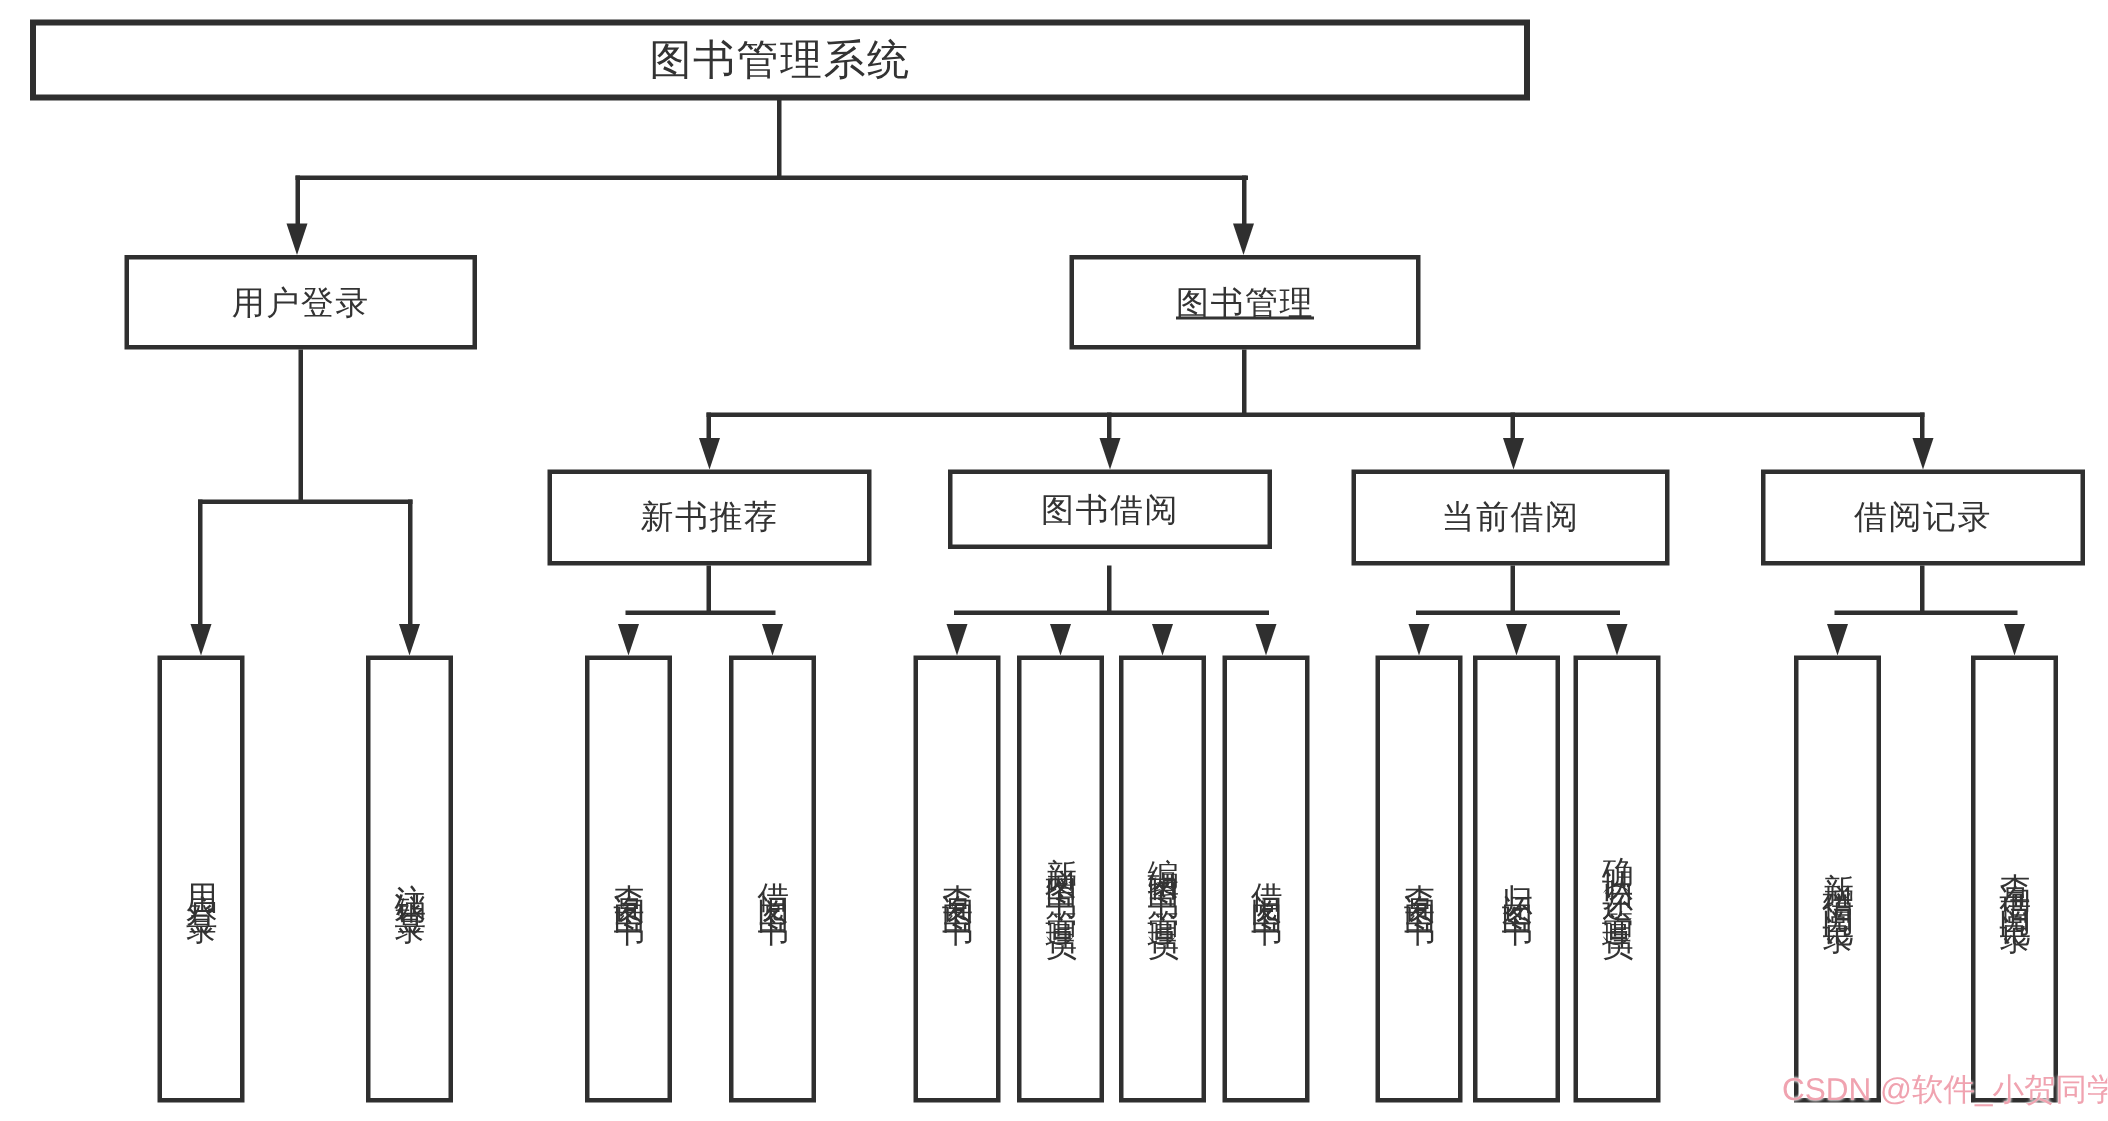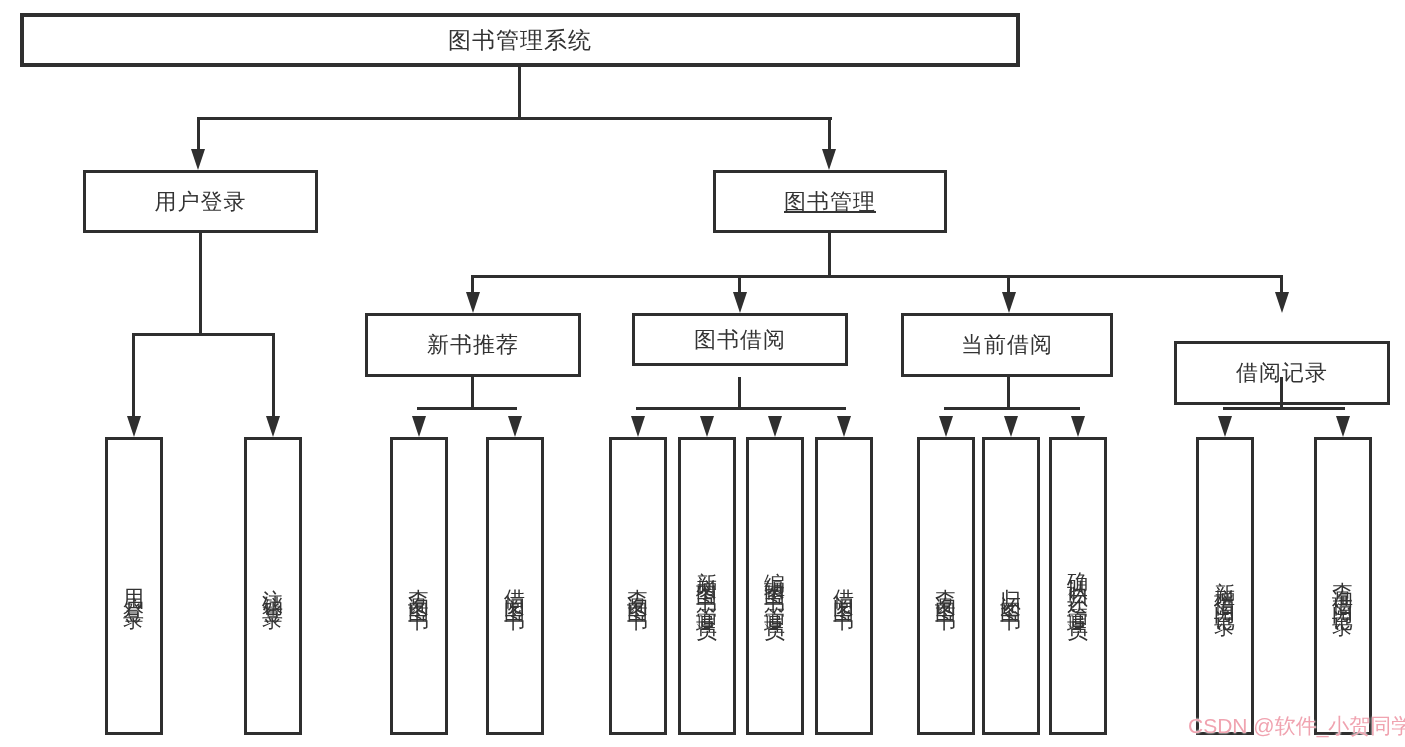--- a/index.html
+++ b/index.html
@@ -5,21 +5,21 @@
   html,body{margin:0;padding:0;background:#ffffff;}
   #stage{
     position:relative;width:1405px;height:747px;background:#ffffff;overflow:hidden;
     font-family:"Liberation Sans","DejaVu Sans",sans-serif;color:#333333;
   }
   .box{
     position:absolute;background:#ffffff;border:3px solid #2f2f2f;box-sizing:border-box;
     display:flex;align-items:center;justify-content:center;
     font-size:22px;color:#333333;letter-spacing:1px;white-space:nowrap;
   }
-  .root{border-width:4px;font-size:23px;}
+  .root{border-width:4px;font-size:28px;}
   .vbox{font-size:21px;}
   .vbox .vtext{
     writing-mode:vertical-rl;text-orientation:mixed;
     letter-spacing:7px;line-height:1.1;
   }
   .line{position:absolute;background:#2f2f2f;}
   .arrow{
     position:absolute;width:0;height:0;
     border-left:7px solid transparent;border-right:7px solid transparent;
     border-top:21px solid #2f2f2f;
@@ -73,21 +73,21 @@
 
   <div class="box" style="left:365px;top:313px;width:216px;height:64px;">
     <span>新书推荐</span>
   </div>
   <div class="box" style="left:632px;top:313px;width:216px;height:53px;">
     <span>图书借阅</span>
   </div>
   <div class="box" style="left:901px;top:313px;width:212px;height:64px;">
     <span>当前借阅</span>
   </div>
-  <div class="box" style="left:1174px;top:313px;width:216px;height:64px;margin-top:28px;">
+  <div class="box" style="left:1174px;top:313px;width:216px;height:64px;">
     <span>借阅记录</span>
   </div>
 
   <div class="line" style="left:471px;top:377px;width:3px;height:33px;"></div>
   <div class="line" style="left:417px;top:407px;width:100px;height:3px;"></div>
   <div class="arrow" style="left:412px;top:416px;"></div>
   <div class="arrow" style="left:508px;top:416px;"></div>
 
   <div class="line" style="left:738px;top:377px;width:3px;height:33px;"></div>
   <div class="line" style="left:636px;top:407px;width:210px;height:3px;"></div>

